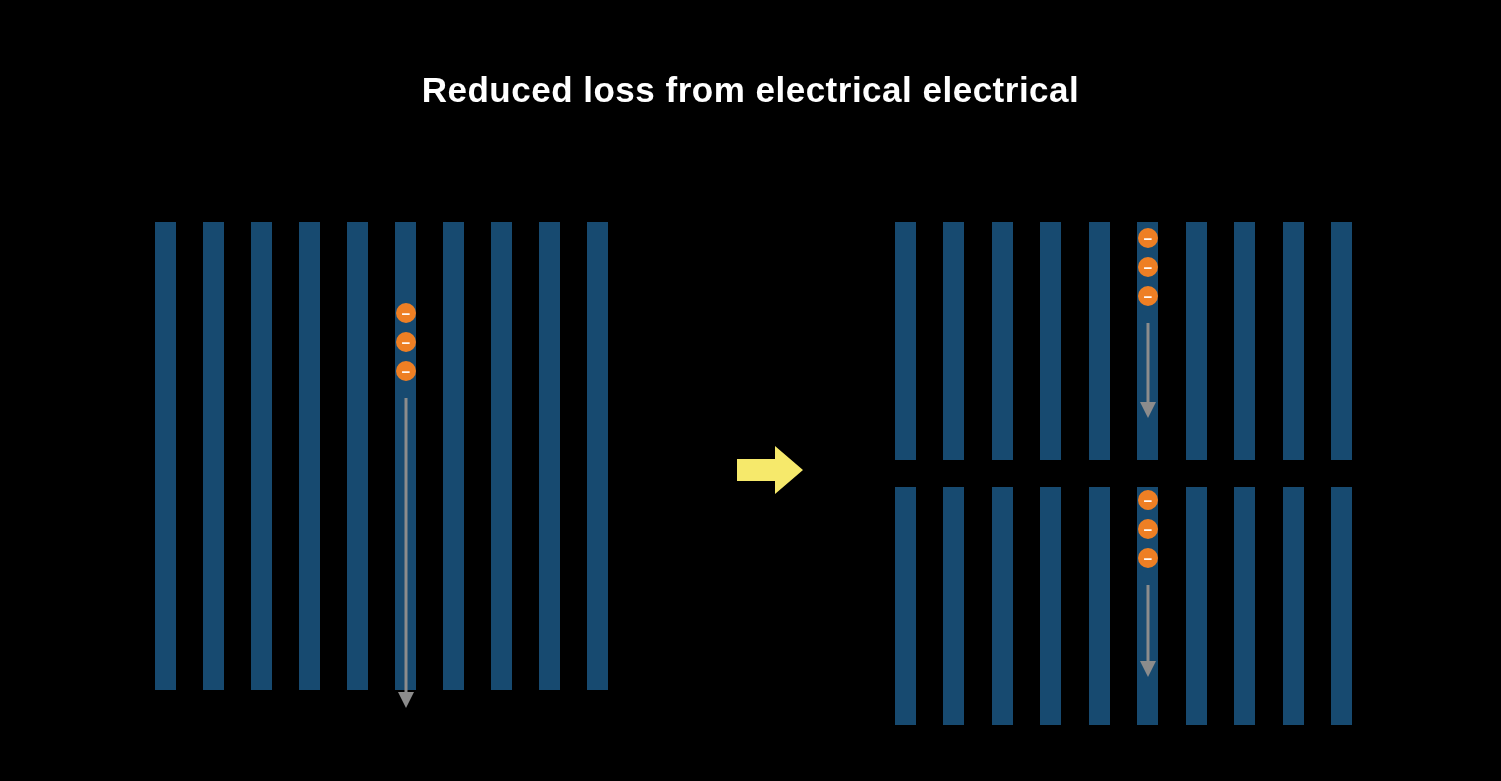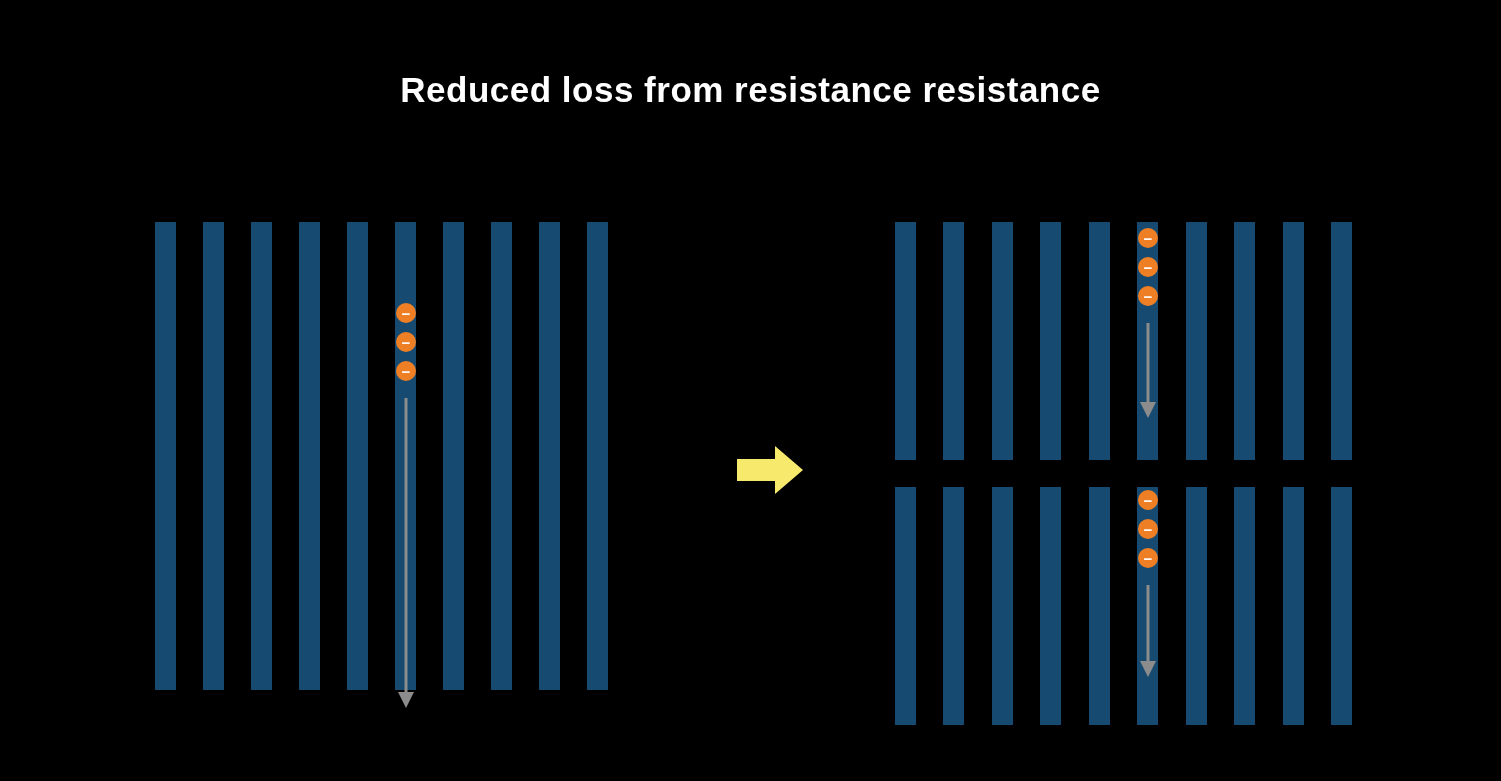--- a/index.html
+++ b/index.html
@@ -83,21 +83,21 @@
     top: 446px;
     display: block;
     color: var(--transition-arrow, #f6e96b);
   }
 </style>
 </head>
 <body>
 
 <div class="stage">
 
-  <h1 class="title">Reduced loss from resistance resistance</h1>
+  <h1 class="title">Reduced loss from electrical electrical</h1>
 
   <div class="panel panel-left">
     <div class="bars">
         <div class="bar"></div>
         <div class="bar"></div>
         <div class="bar"></div>
         <div class="bar"></div>
         <div class="bar"></div>
         <div class="bar"></div>
         <div class="bar"></div>

